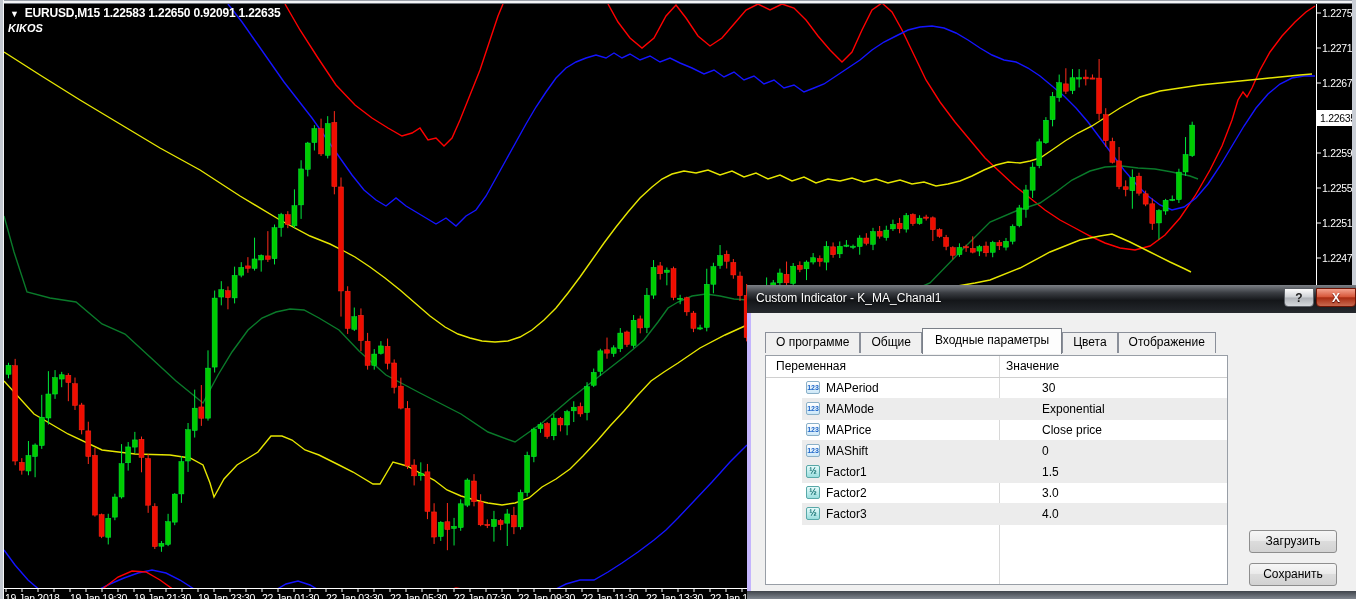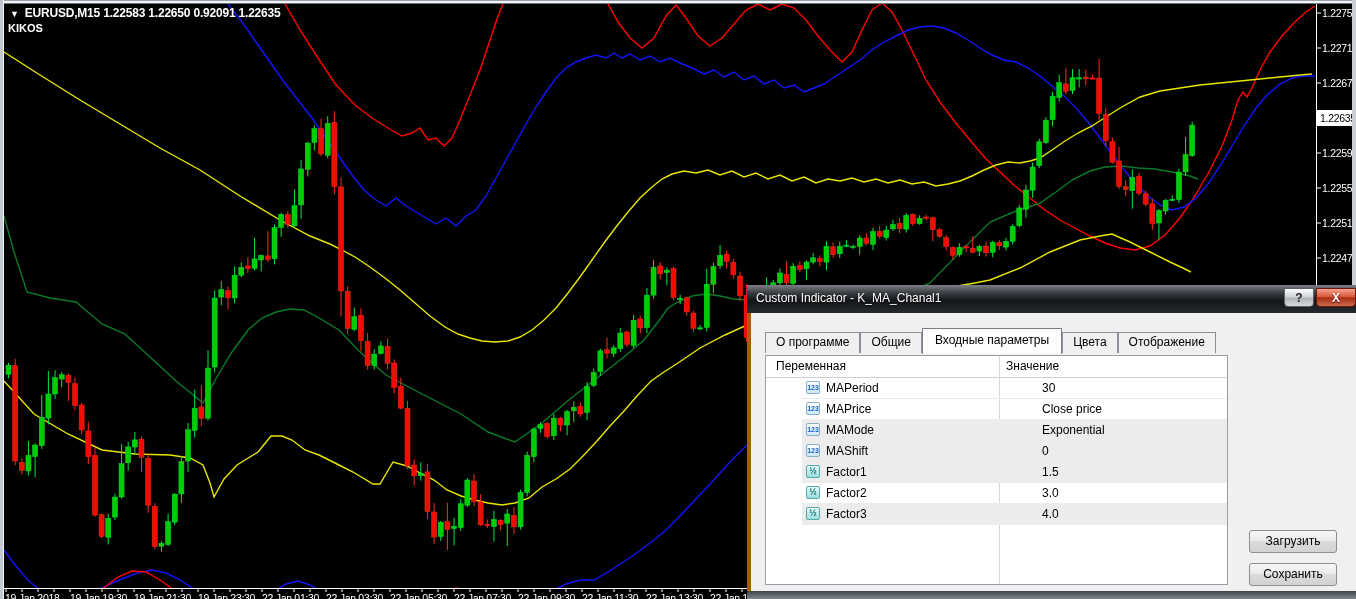--- a/index.html
+++ b/index.html
@@ -10,24 +10,24 @@
      background:linear-gradient(#9aa0aa 0 25%,#f2f3f5 25% 70%,#6f747c 70% 100%);}
   .frame-left{position:absolute;left:0;top:0;width:4px;height:599px;z-index:3;
      background:#c3c8d0;border-right:1px solid #f5f6f8;box-sizing:border-box;}
   .frame-right{position:absolute;left:1352px;top:0;width:4px;height:599px;z-index:3;background:#c9ced6;}
   
   #chart-svg{position:absolute;left:0;top:0;z-index:1;}
   
   .sym1{position:absolute;left:10px;top:6px;color:#fff;font-size:12px;font-weight:bold;
         letter-spacing:-0.2px;z-index:2;white-space:nowrap;}
   .sym1 .dd{font-size:9px;margin-right:6px;}
-  .sym2{position:absolute;left:8px;top:22px;color:#fff;font-size:11px;font-weight:bold;z-index:2;}
+  .sym2{position:absolute;left:8px;top:22px;color:#fff;font-size:11px;font-weight:bold;z-index:2;font-style:italic;}
   
   #dialog{position:absolute;left:747px;top:285px;width:609px;height:314px;z-index:10;
-          background:#a16207;}
+          background:#c4b5fd;}
   .dlg-title{position:absolute;left:0;top:0;width:609px;height:28px;
      background:linear-gradient(#7c8086 0,#3a3d42 28%,#141619 55%,#232революция 0);
      background:linear-gradient(#7c8086 0,#3a3d42 28%,#141619 55%,#26292e 100%);}
   .dlg-title-text{position:absolute;left:9px;top:6px;color:#fff;font-size:12px;text-shadow:0 1px 2px #000;}
   .cap-btn{position:absolute;top:3px;height:19px;text-align:center;font-size:12px;font-weight:bold;
      line-height:18px;box-sizing:border-box;border-radius:0 0 4px 4px;cursor:default;}
   .btn-help{left:537px;width:30px;color:#222;border:1px solid #5c6066;
      background:linear-gradient(#fdfdfd,#cfd2d6 48%,#aeb2b7 52%,#d6d9dd);}
   .btn-close{left:569px;width:40px;color:#fff;border:1px solid #6e1505;text-shadow:0 1px 1px #400;
      background:linear-gradient(#f3a28e,#d8593c 45%,#a92c12 52%,#c96a50);}
@@ -594,29 +594,29 @@
         <div class="phead">
           <span class="h1">Переменная</span>
           <span class="h2">Значение</span>
         </div>
         <div id="prows">
             <div class="prow">
               <span class="picon i123">123</span>
               <span class="nm">MAPeriod</span>
               <span class="vl">30</span>
             </div>
+            <div class="prow alt">
+              <span class="picon i123">123</span>
+              <span class="nm">MAMode</span>
+              <span class="vl">Exponential</span>
+            </div>
             <div class="prow">
               <span class="picon i123">123</span>
               <span class="nm">MAPrice</span>
               <span class="vl">Close price</span>
-            </div>
-            <div class="prow alt">
-              <span class="picon i123">123</span>
-              <span class="nm">MAMode</span>
-              <span class="vl">Exponential</span>
             </div>
             <div class="prow alt">
               <span class="picon i123">123</span>
               <span class="nm">MAShift</span>
               <span class="vl">0</span>
             </div>
             <div class="prow alt">
               <span class="picon ihalf">½</span>
               <span class="nm">Factor1</span>
               <span class="vl">1.5</span>

